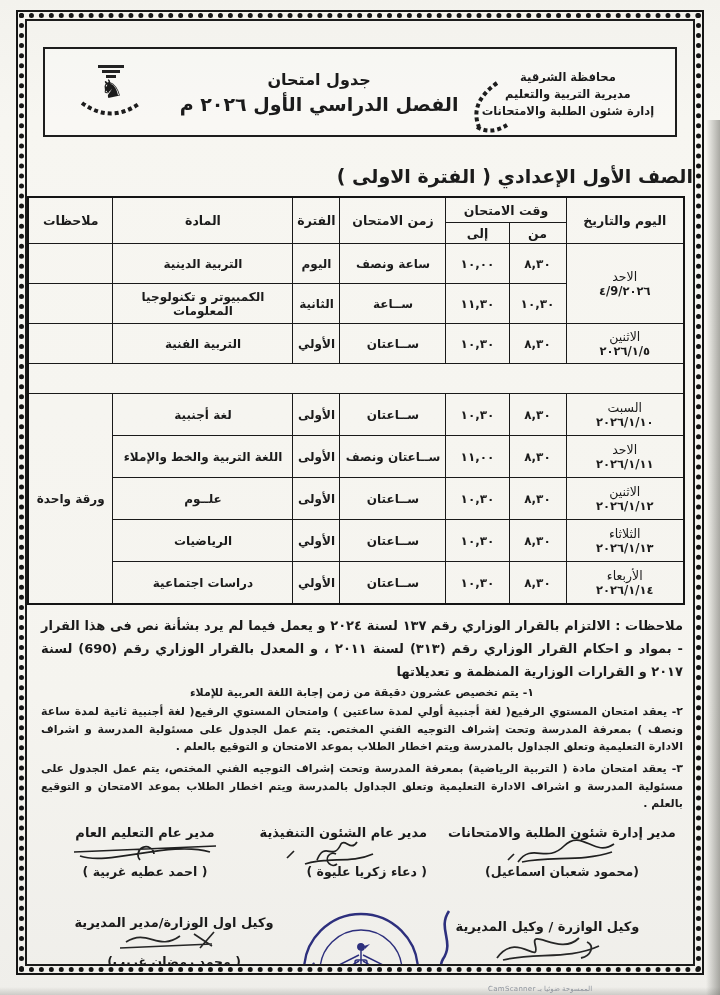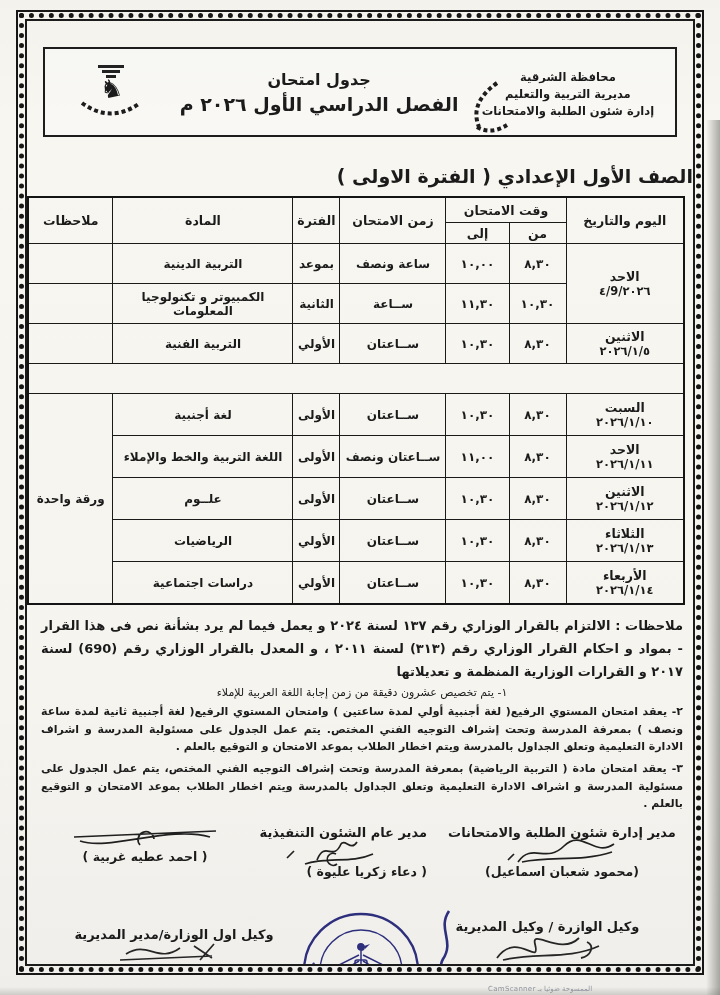--- a/index.html
+++ b/index.html
@@ -39,39 +39,39 @@
   table.exam th,table.exam td{border:1.6px solid #1a1a1a;text-align:center;
     vertical-align:middle;padding:1px 3px;font-weight:700;}
   table.exam th{font-size:12.5px;}
   table.exam td{font-size:12px;}
   tr.h1 th{height:22px;}
   tr.h2 th{height:18px;border-top-width:1px;}
   th.big{border-bottom-width:2.5px;}
   td.r1{height:37px;}
   td.r2{height:39px;}
   td.sep{height:27px;border-left:none;border-right:none;}
-  .day-name{display:block;font-size:12.5px;font-weight:700;}
+  .day-name{display:block;font-size:12.5px;font-weight:400;}
   .day-date{display:block;font-size:11.5px;font-weight:800;letter-spacing:1px;}
   td.note-merged{vertical-align:top;padding-top:58px;font-weight:800;font-size:12px;}
   
   .notes{margin:10px 10px 0 14px;}
   .notes-intro{font-weight:800;font-size:13px;line-height:1.75;text-align:justify;}
-  .notes-item1{font-weight:400;font-size:11px;text-align:center;margin-top:3px;}
+  .notes-item1{font-weight:700;font-size:11px;text-align:center;margin-top:3px;}
   .notes-item{font-weight:700;font-size:11px;line-height:1.6;text-align:justify;margin-top:4px;}
   
   .sig-area{position:relative;height:220px;margin:10px 14px 0 14px;}
   .sig-cell{position:absolute;text-align:center;}
   .sig-title{font-weight:800;font-size:13px;white-space:nowrap;}
   .sig-name{font-weight:800;font-size:12.5px;white-space:nowrap;}
   .sig-svg{display:block;margin:-2px auto -4px auto;}
   .a1{right:2px;top:2px;width:230px;}
   .a2{right:252px;top:2px;width:190px;text-align:right;}
   .a3{left:4px;top:2px;width:200px;}
   .b1{right:14px;top:96px;width:235px;}
-  .b2{left:18px;top:92px;width:230px;margin-top:12px;}
+  .b2{left:18px;top:92px;width:230px;}
   .stamp{position:absolute;left:258px;top:86px;}
   .stamp-squiggle{position:absolute;left:392px;top:84px;}
   .watermark{position:absolute;bottom:2px;left:488px;font-size:7px;color:#8f959e;
     direction:rtl;letter-spacing:.3px;}
 </style>
 </head>
 <body>
 
 <div class="paper">
   <div class="edge-right"></div>
@@ -136,21 +136,21 @@
             </tr>
 
             <tr>
               <td class="r1" rowspan="2">
                 <span class="day-name">الاحد</span>
                 <span class="day-date">٢٠٢٦/9/٤</span>
               </td>
               <td class="r1">٨,٣٠</td>
               <td class="r1">١٠,٠٠</td>
               <td class="r1">ساعة ونصف</td>
-              <td class="r1">بموعد</td>
+              <td class="r1">اليوم</td>
               <td class="r1">التربية الدينية</td>
               <td class="r1"></td>
             </tr>
             <tr>
               <td class="r1">١٠,٣٠</td>
               <td class="r1">١١,٣٠</td>
               <td class="r1">ســاعة</td>
               <td class="r1">الثانية</td>
               <td class="r1">الكمبيوتر و تكنولوجيا المعلومات</td>
               <td class="r1"></td>
@@ -251,20 +251,21 @@
 
           <div class="sig-cell a2">
             <div class="sig-title">مدير عام الشئون التنفيذية</div>
             <svg class="sig-svg" width="110" height="30" viewBox="0 0 110 30">
               <path d="M10,20 l7,-7 M40,22 C48,2 56,24 64,6 c4,-6 10,8 16,-2 M28,26 C50,18 74,26 96,16 M60,26 a6,6 0 1,1 -1,-10" fill="none" stroke="#202020" stroke-width="1.7"></path>
             </svg>
             <div class="sig-name">( دعاء زكريا عليوة )</div>
           </div>
 
           <div class="sig-cell a3">
+            <div class="sig-title">مدير عام التعليم العام</div>
             <svg class="sig-svg" width="150" height="30" viewBox="0 0 150 30">
               <path d="M4,14 L146,8 M10,18 C40,28 100,2 140,14 M70,22 a8,8 0 1,1 14,-6" fill="none" stroke="#202020" stroke-width="1.7"></path>
             </svg>
             <div class="sig-name">( احمد عطيه غربية )</div>
           </div>
 
           <div class="sig-cell b1">
             <div class="sig-title">وكيل الوازرة / وكيل المديرية</div>
             <svg class="sig-svg" width="130" height="34" viewBox="0 0 130 34">
               <path d="M14,26 C34,-2 58,36 52,12 C48,-4 78,24 96,6 M20,28 C52,20 86,28 116,14 M98,26 c10,-2 14,-12 6,-16" fill="none" stroke="#262626" stroke-width="1.8"></path>

